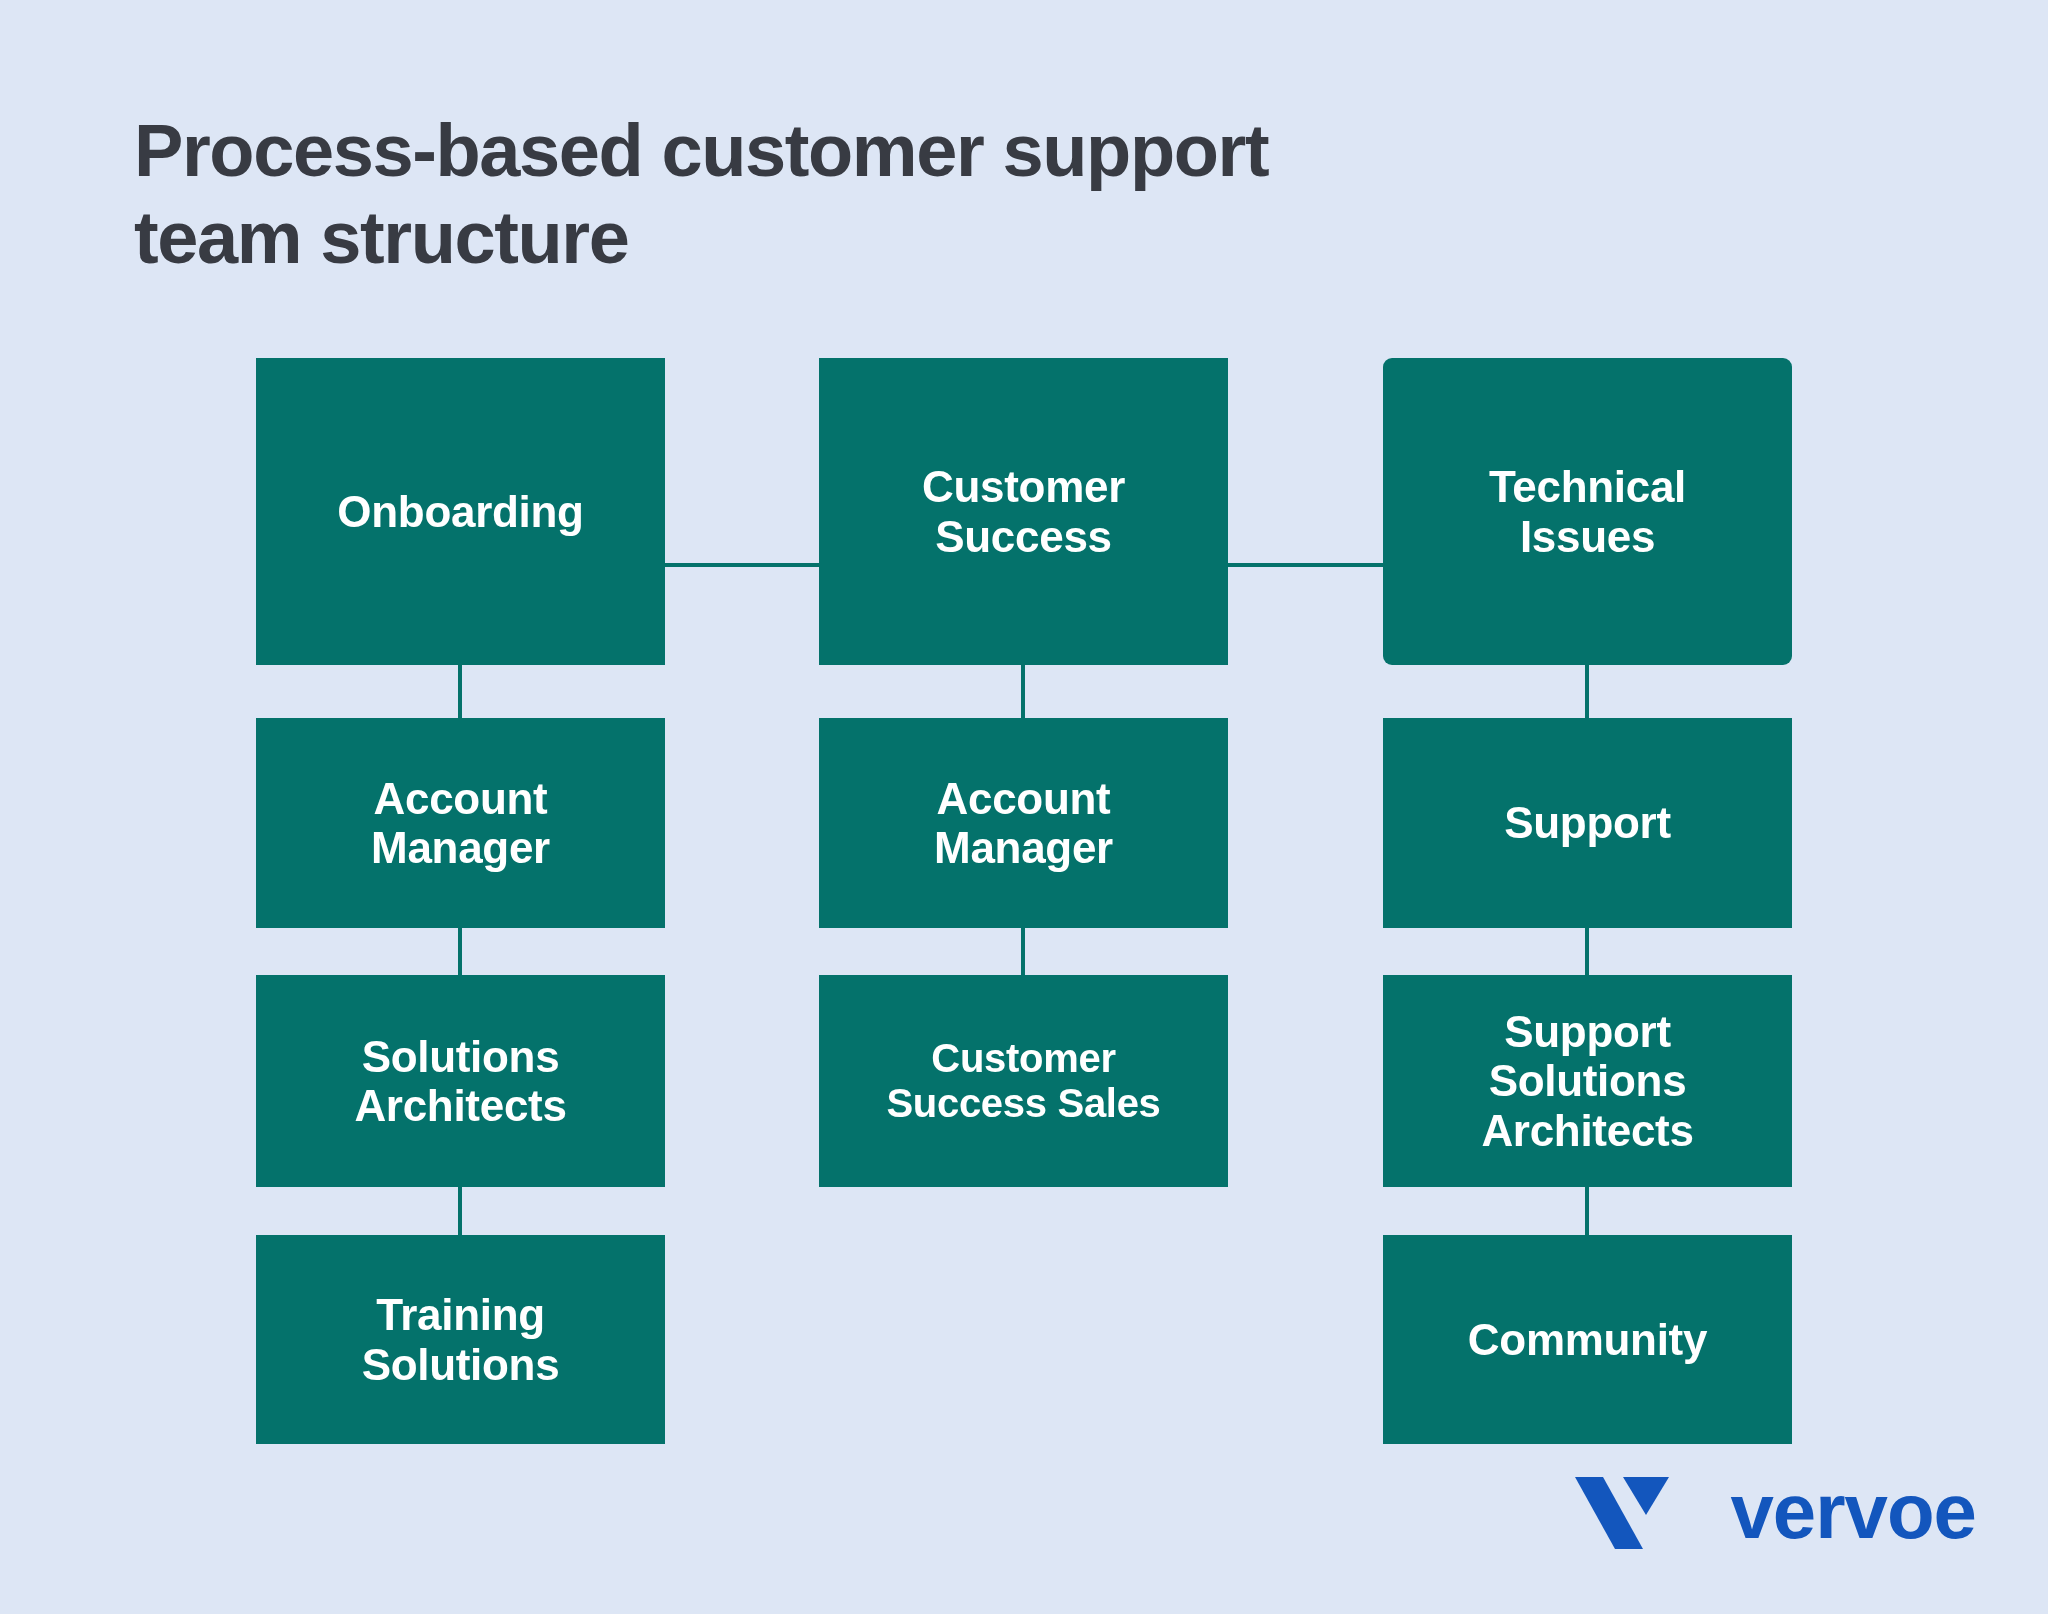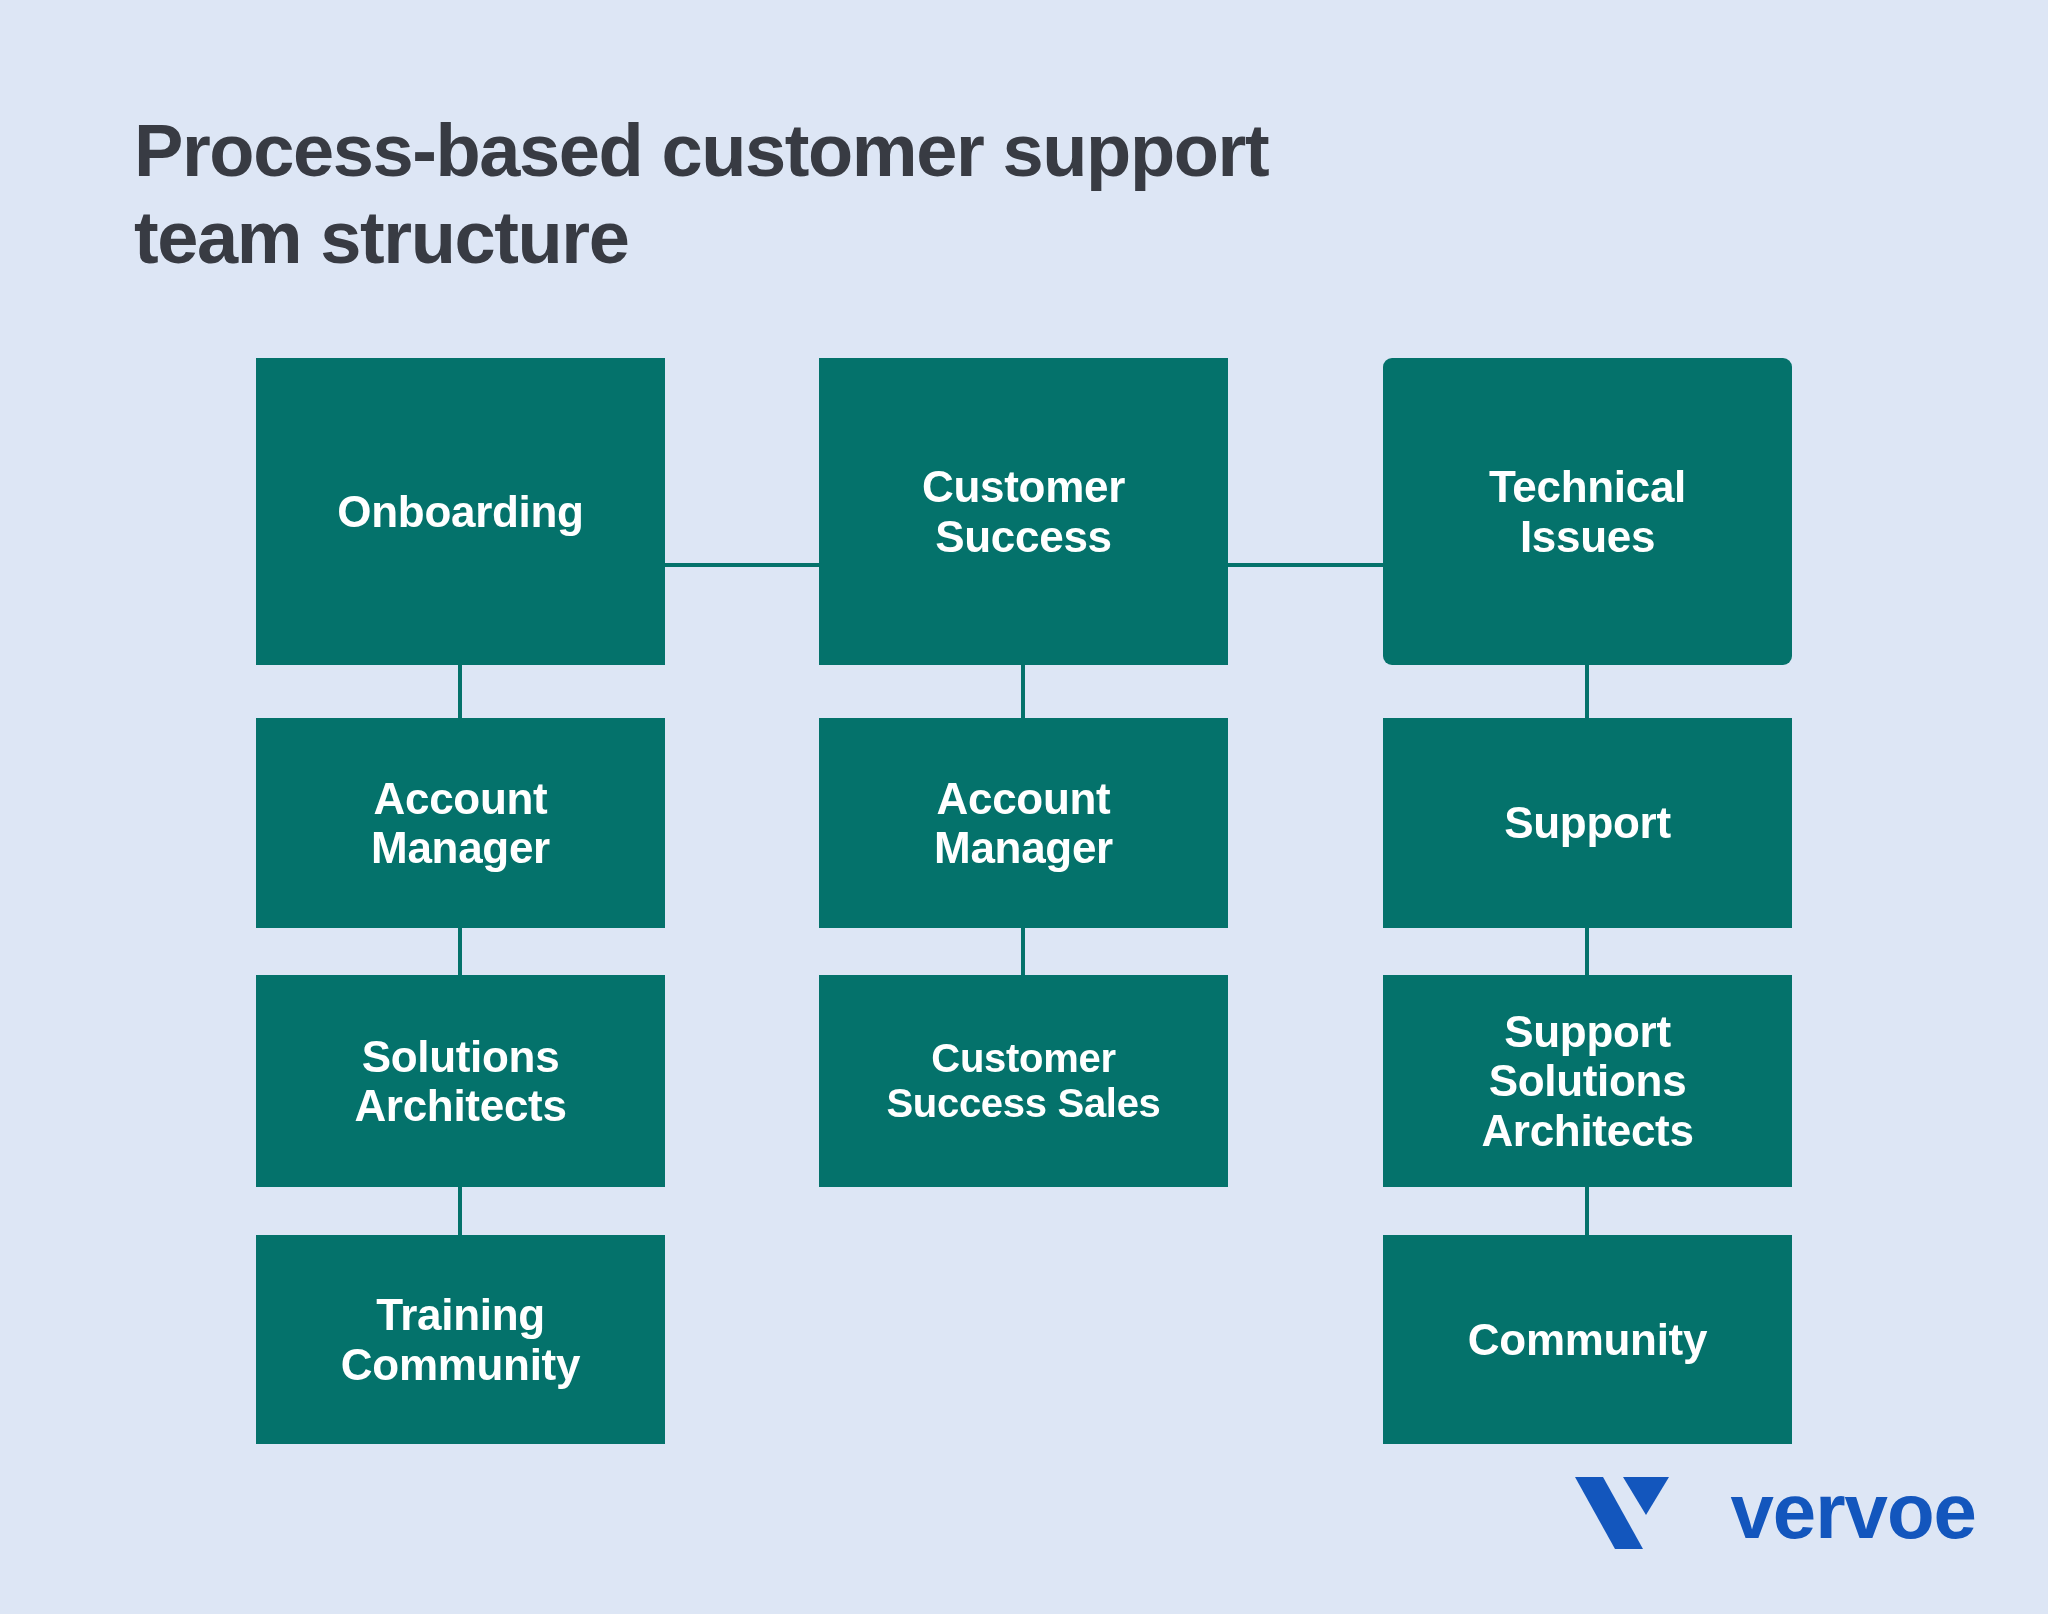--- a/index.html
+++ b/index.html
@@ -127,21 +127,21 @@
 
     <div class="node-box" style="left:256px; top:947px; width:409px; height:212px;">
       <span class="node-label">Solutions
 Architects</span>
     </div>
 
     <div class="connector-v" style="left:458px; top:1159px; height:48px;"></div>
 
     <div class="node-box" style="left:256px; top:1207px; width:409px; height:209px;">
       <span class="node-label">Training
-Community</span>
+Solutions</span>
     </div>
 
     <div class="node-box" style="left:819px; top:330px; width:409px; height:307px;">
       <span class="node-label">Customer
 Success</span>
     </div>
 
     <div class="connector-v" style="left:1021px; top:637px; height:53px;"></div>
 
     <div class="node-box" style="left:819px; top:690px; width:409px; height:210px;">

